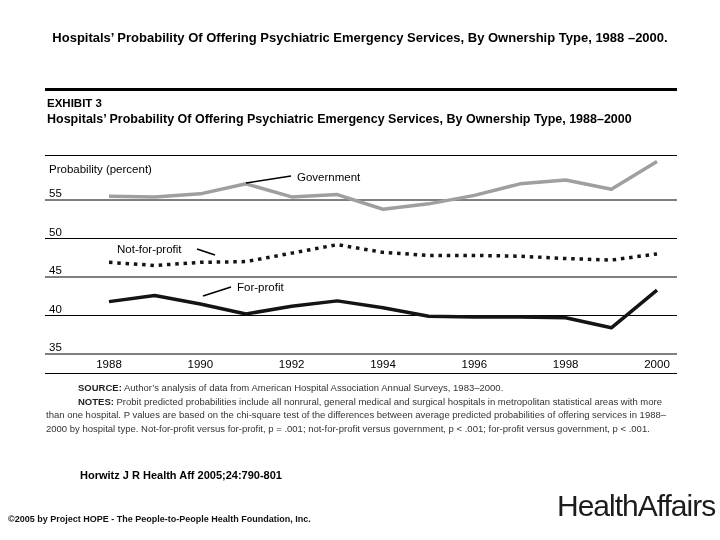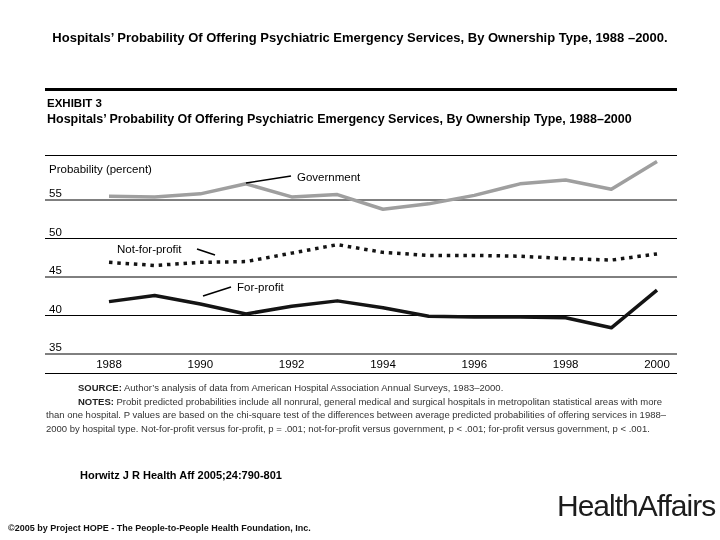--- a/index.html
+++ b/index.html
@@ -36,21 +36,21 @@
     font-size:9.5px; line-height:13.5px; color:#333;
   }
   .notes p { margin:0; }
   .notes b { color:#222;margin-left:32px; }
   .citation {
     position:absolute; top:469px; left:48px;
     font-weight:bold; font-size:11px; color:#000;padding-left:32px;
   }
   .copyright {
     position:absolute; top:514px; left:8px;
-    font-size:9px; font-weight:600; color:#111;margin-top:9px;
+    font-size:9px; font-weight:600; color:#111;
   }
   .brand {
     position:absolute; top:489px; left:557px; width:155px;
     font-size:30px; font-weight:400; letter-spacing:-1px; color:#1c1c1c;
     text-align:right; white-space:nowrap;
   }
 </style>
 </head>
 <body>
 

